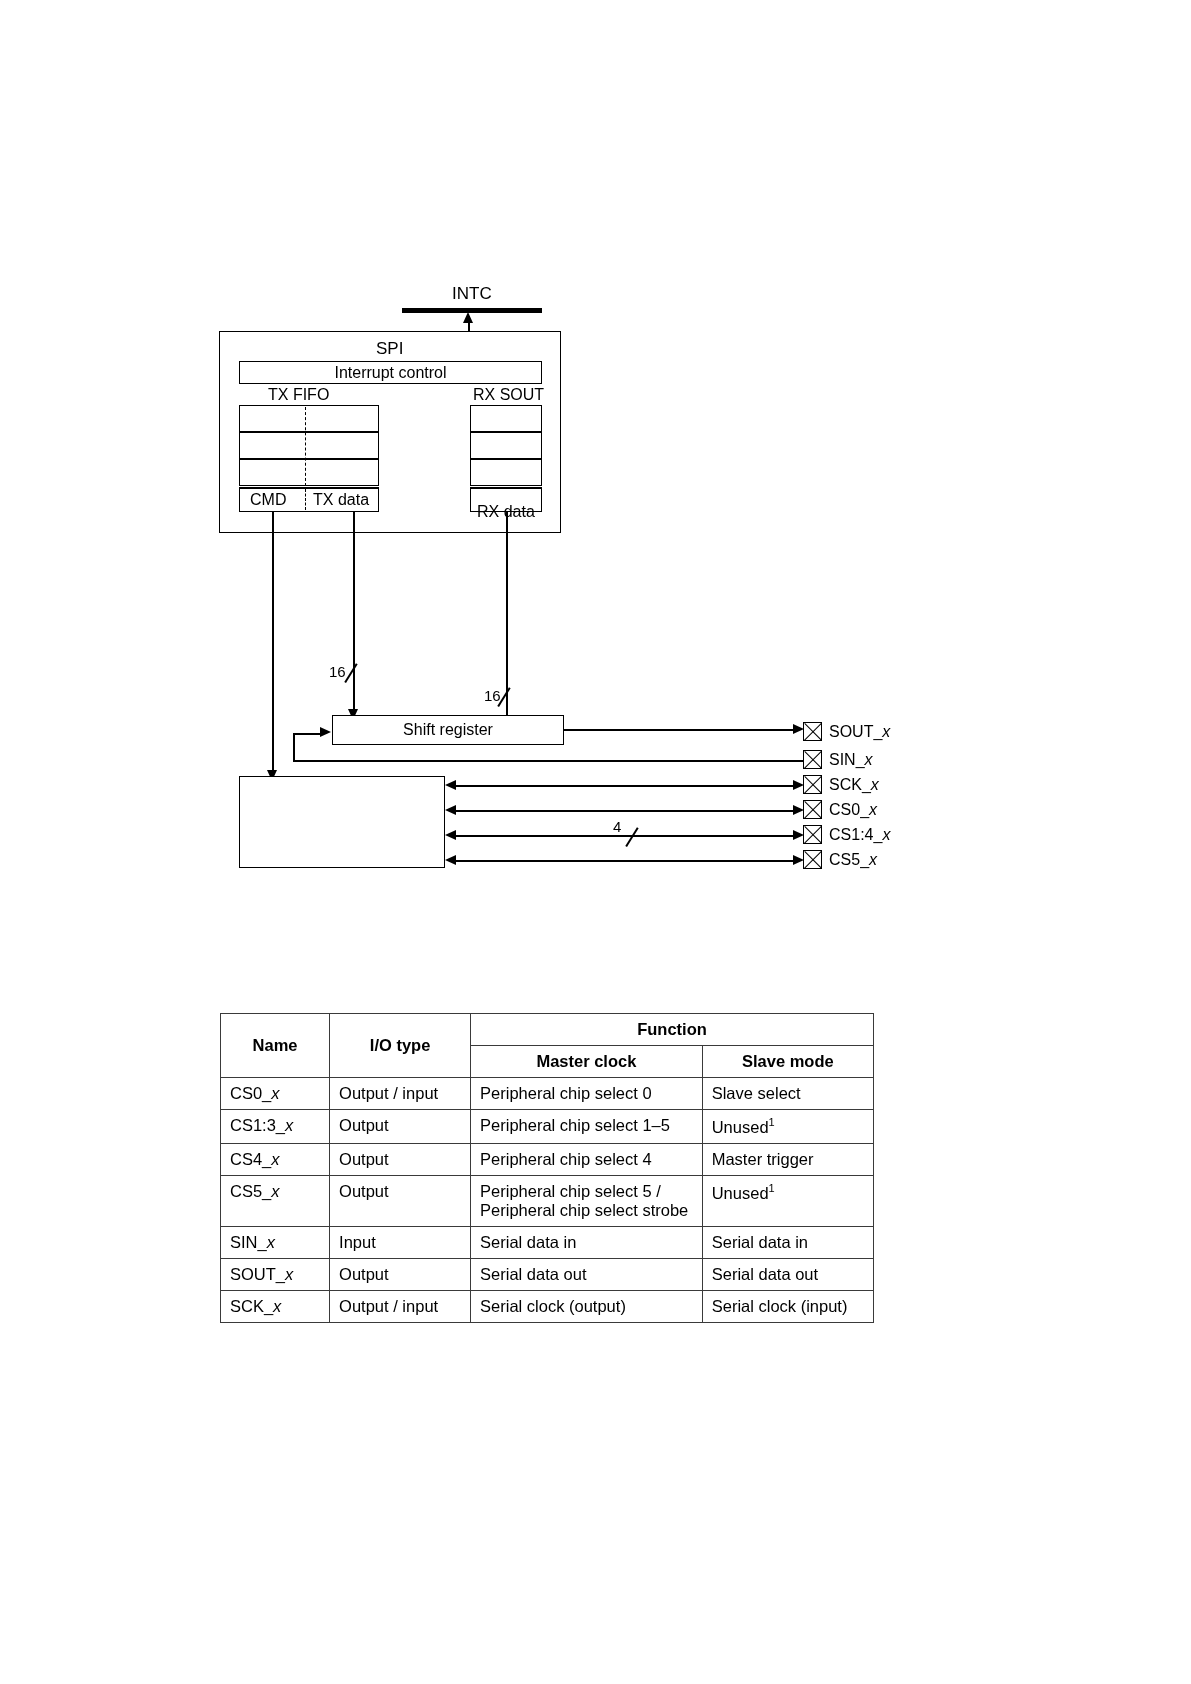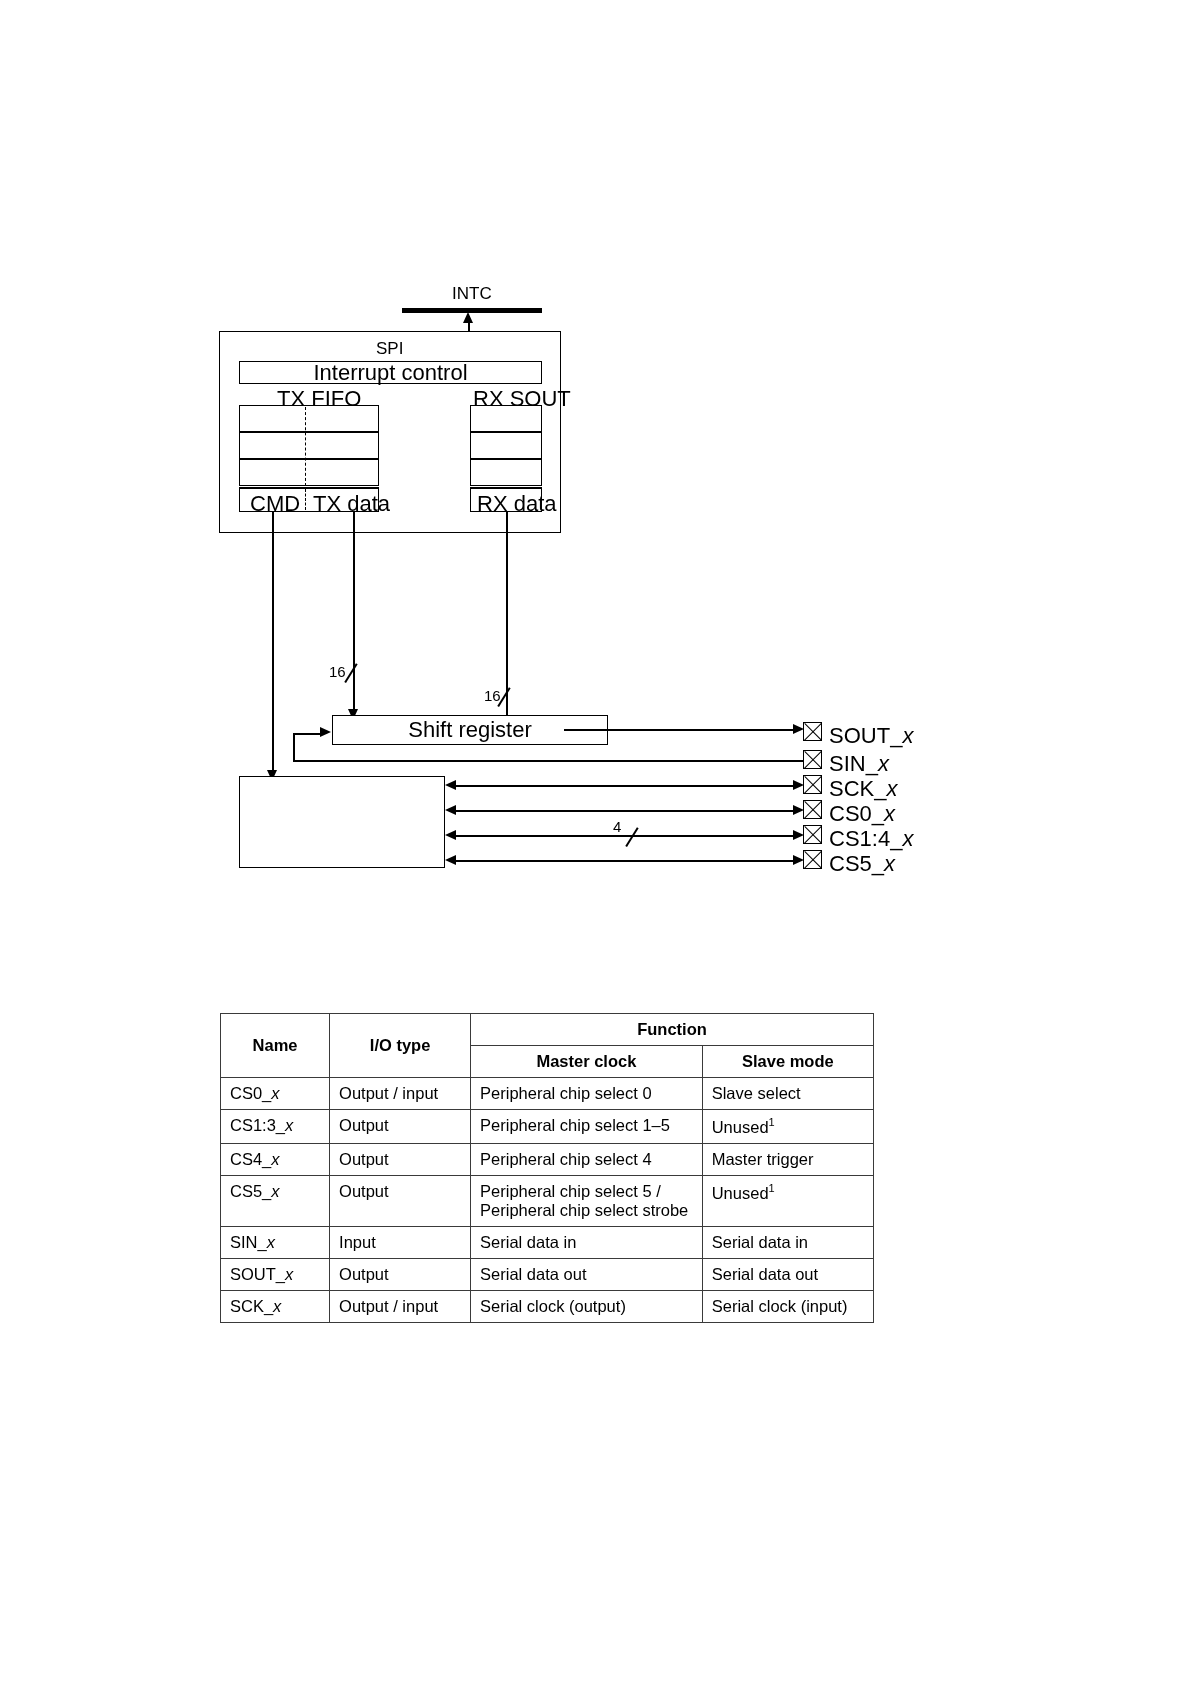--- a/index.html
+++ b/index.html
@@ -27,21 +27,21 @@
 
   
   .pin{position:absolute;width:19px;height:19px;border:1.6px solid #000;background:#fff;box-sizing:border-box;}
   .pin::before,.pin::after{content:"";position:absolute;left:50%;top:50%;width:24px;height:1.4px;background:#000;transform-origin:center;}
   .pin::before{transform:translate(-50%,-50%) rotate(45deg);}
   .pin::after{transform:translate(-50%,-50%) rotate(-45deg);}
 
   
   .slash{position:absolute;width:1.6px;height:22px;background:#000;transform:rotate(32deg);}
 
-  .t15{font-size:15px;} .t16{font-size:22px;} .t17{font-size:17px;}
+  .t15{font-size:15px;} .t16{font-size:16px;} .t17{font-size:17px;}
   .ital{font-style:italic;}
 
   
   table.sig{position:absolute;border-collapse:collapse;background:#fff;}
   table.sig td,table.sig th{border:1.4px solid #3a3a3a;padding:6px 9px;
       font-size:16.5px;font-weight:normal;text-align:left;vertical-align:top;}
   table.sig th{font-weight:bold;text-align:center;vertical-align:middle;}
   td.nm,th.nm{white-space:nowrap;}
   sup{font-size:11px;vertical-align:super;}
 </style>
@@ -55,52 +55,52 @@
 
   <div class="vline" style="left:468px;top:316px;height:50px;"></div>
   <div class="ah ah-u" style="left:463px;top:312px;"></div>
   <div class="ah ah-d" style="left:463px;top:355px;"></div>
 
   <div class="box" style="left:219px;top:331px;width:342px;height:202px;"></div>
   <div class="lbl t17" style="left:376px;top:339px;">SPI</div>
 
   <div class="box ctr t16" style="left:239px;top:361px;width:303px;height:23px;">Interrupt control</div>
 
-  <div class="lbl t16" style="left:277px;top:386px;">TX FIFO</div>
+  <div class="lbl t16" style="left:268px;top:386px;">TX FIFO</div>
   <div class="lbl t16" style="left:473px;top:386px;">RX SOUT</div>
 
   <div class="box" style="left:239px;top:405px;width:140px;height:81px;"></div>
   <div class="hline" style="left:239px;top:431px;width:140px;"></div>
   <div class="hline" style="left:239px;top:458px;width:140px;"></div>
   <div class="dashv" style="left:305px;top:407px;height:79px;"></div>
 
   <div class="box" style="left:239px;top:487px;width:140px;height:25px;border-top-width:2.6px;"></div>
   <div class="lbl t16" style="left:250px;top:491px;">CMD</div>
   <div class="dashv" style="left:305px;top:489px;height:21px;"></div>
   <div class="lbl t16" style="left:313px;top:491px;">TX data</div>
 
   <div class="box" style="left:470px;top:405px;width:72px;height:81px;"></div>
   <div class="hline" style="left:470px;top:431px;width:72px;"></div>
   <div class="hline" style="left:470px;top:458px;width:72px;"></div>
   <div class="box" style="left:470px;top:487px;width:72px;height:25px;border-top-width:2.6px;"></div>
-  <div class="lbl t16" style="left:477px;top:491px;">RX data</div>
+  <div class="lbl t16" style="left:477px;top:503px;">RX data</div>
 
   <div class="vline" style="left:272px;top:512px;height:264px;"></div>
   <div class="ah ah-d" style="left:267px;top:770px;"></div>
 
   <div class="vline" style="left:353px;top:512px;height:203px;"></div>
   <div class="ah ah-d" style="left:348px;top:709px;"></div>
   <div class="slash" style="left:350px;top:662px;"></div>
   <div class="lbl t15" style="left:329px;top:663px;">16</div>
 
   <div class="vline" style="left:506px;top:512px;height:204px;"></div>
   <div class="slash" style="left:503px;top:686px;"></div>
   <div class="lbl t15" style="left:484px;top:687px;">16</div>
 
-  <div class="box ctr t16" style="left:332px;top:715px;width:276px;height:30px;">Shift register</div>
+  <div class="box ctr t16" style="left:332px;top:715px;width:232px;height:30px;">Shift register</div>
 
   <div class="hline" style="left:293px;top:760px;width:519px;"></div>
   <div class="vline" style="left:293px;top:733px;height:28px;"></div>
   <div class="hline" style="left:293px;top:733px;width:28px;"></div>
   <div class="ah ah-r" style="left:320px;top:727px;"></div>
 
   <div class="hline" style="left:564px;top:729px;width:233px;"></div>
   <div class="ah ah-r" style="left:793px;top:724px;"></div>
 
   <div class="box" style="left:239px;top:776px;width:206px;height:92px;"></div>

